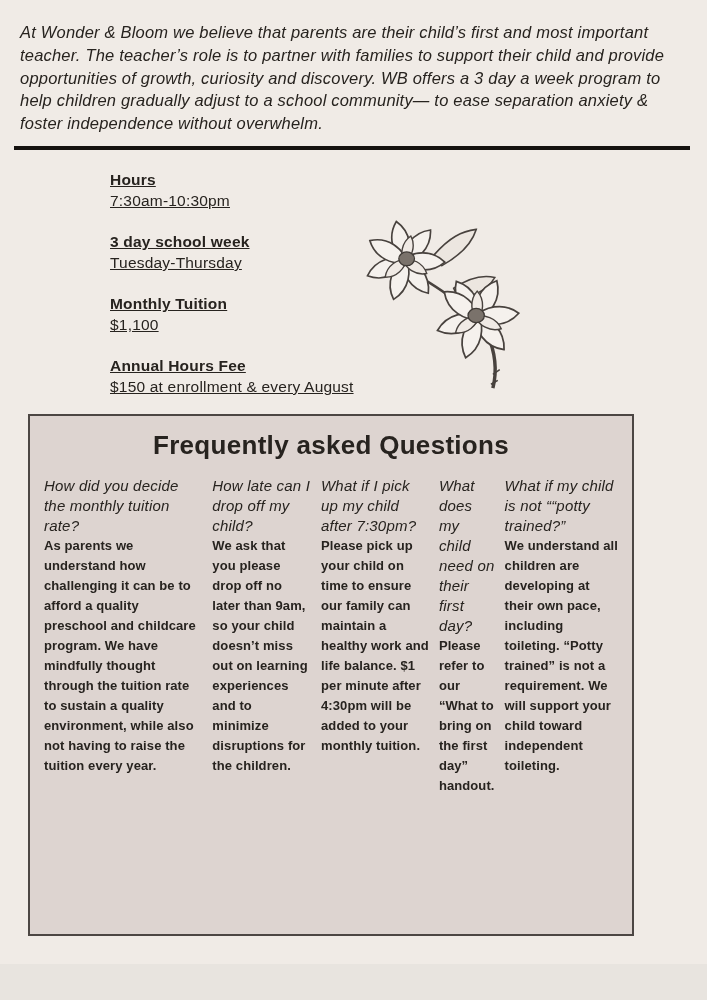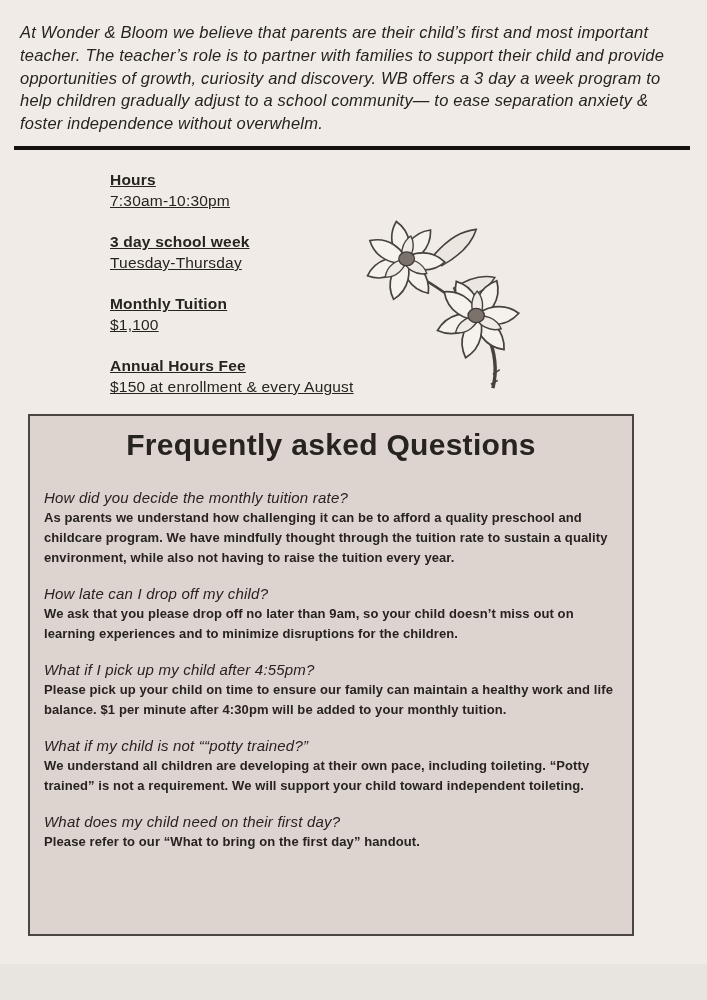--- a/index.html
+++ b/index.html
@@ -65,31 +65,31 @@
     position: absolute;
     left: 28px; top: 414px;
     width: 606px; height: 522px;
     background: var(--box_bg, #ddd4d0);
     border: 2px solid var(--box_border, #4c4643);
     padding: 14px 14px 10px 14px;
     overflow: hidden;
   }
   .faq-title {
     text-align: center;
-    font-size: 30px;
+    font-size: 26px;
     font-weight: 600;
     letter-spacing: 0.3px;
     line-height: 30px;
-    margin-bottom: 28px;
+    margin-bottom: 16px;
     color: var(--ink, #27231f);
   }
   .faq-list {
     display: flex;
-    flex-direction: column;
-    gap: 16px;
+    flex-direction: row;
+    gap: 10px;
   }
   .faq-q {
     font-size: 15px;
     font-style: italic;
     line-height: 20px;
     letter-spacing: 0.2px;
   }
   .faq-a {
     font-size: 13px;
     font-weight: 700;
@@ -192,29 +192,29 @@
     <div class="faq-list">
       <div class="faq-item">
         <p class="faq-q">How did you decide the monthly tuition rate?</p>
         <p class="faq-a">As parents  we understand how challenging it can be to afford a quality preschool and childcare program. We have mindfully thought through the tuition rate to sustain a quality environment, while also not having to raise the tuition every year.</p>
       </div>
       <div class="faq-item">
         <p class="faq-q">How late can I drop off my child?</p>
         <p class="faq-a">We ask that you please drop off no later than 9am, so your child doesn’t miss out on learning experiences and to minimize disruptions for the children.</p>
       </div>
       <div class="faq-item">
-        <p class="faq-q">What if I pick up my child after 4:55pm?</p>
+        <p class="faq-q">What if I pick up my child after 7:30pm?</p>
         <p class="faq-a">Please pick up your child on time to ensure our family can maintain a healthy work and life balance. $1 per minute after 4:30pm will be added to your monthly tuition.</p>
+      </div>
+      <div class="faq-item">
+        <p class="faq-q">What does my child need on their first day?</p>
+        <p class="faq-a">Please refer to our “What to bring on the first day” handout.</p>
       </div>
       <div class="faq-item">
         <p class="faq-q">What if my child is not ““potty trained?”</p>
         <p class="faq-a">We understand all children are developing at their own pace, including toileting. “Potty trained” is not a requirement. We will support your child toward independent toileting.</p>
       </div>
-      <div class="faq-item">
-        <p class="faq-q">What does my child need on their first day?</p>
-        <p class="faq-a">Please refer to our “What to bring on the first day” handout.</p>
-      </div>
     </div>
   </div>
 
   <div class="footer-year">2025-2026</div>
 
 </div>
 
 </body></html>

